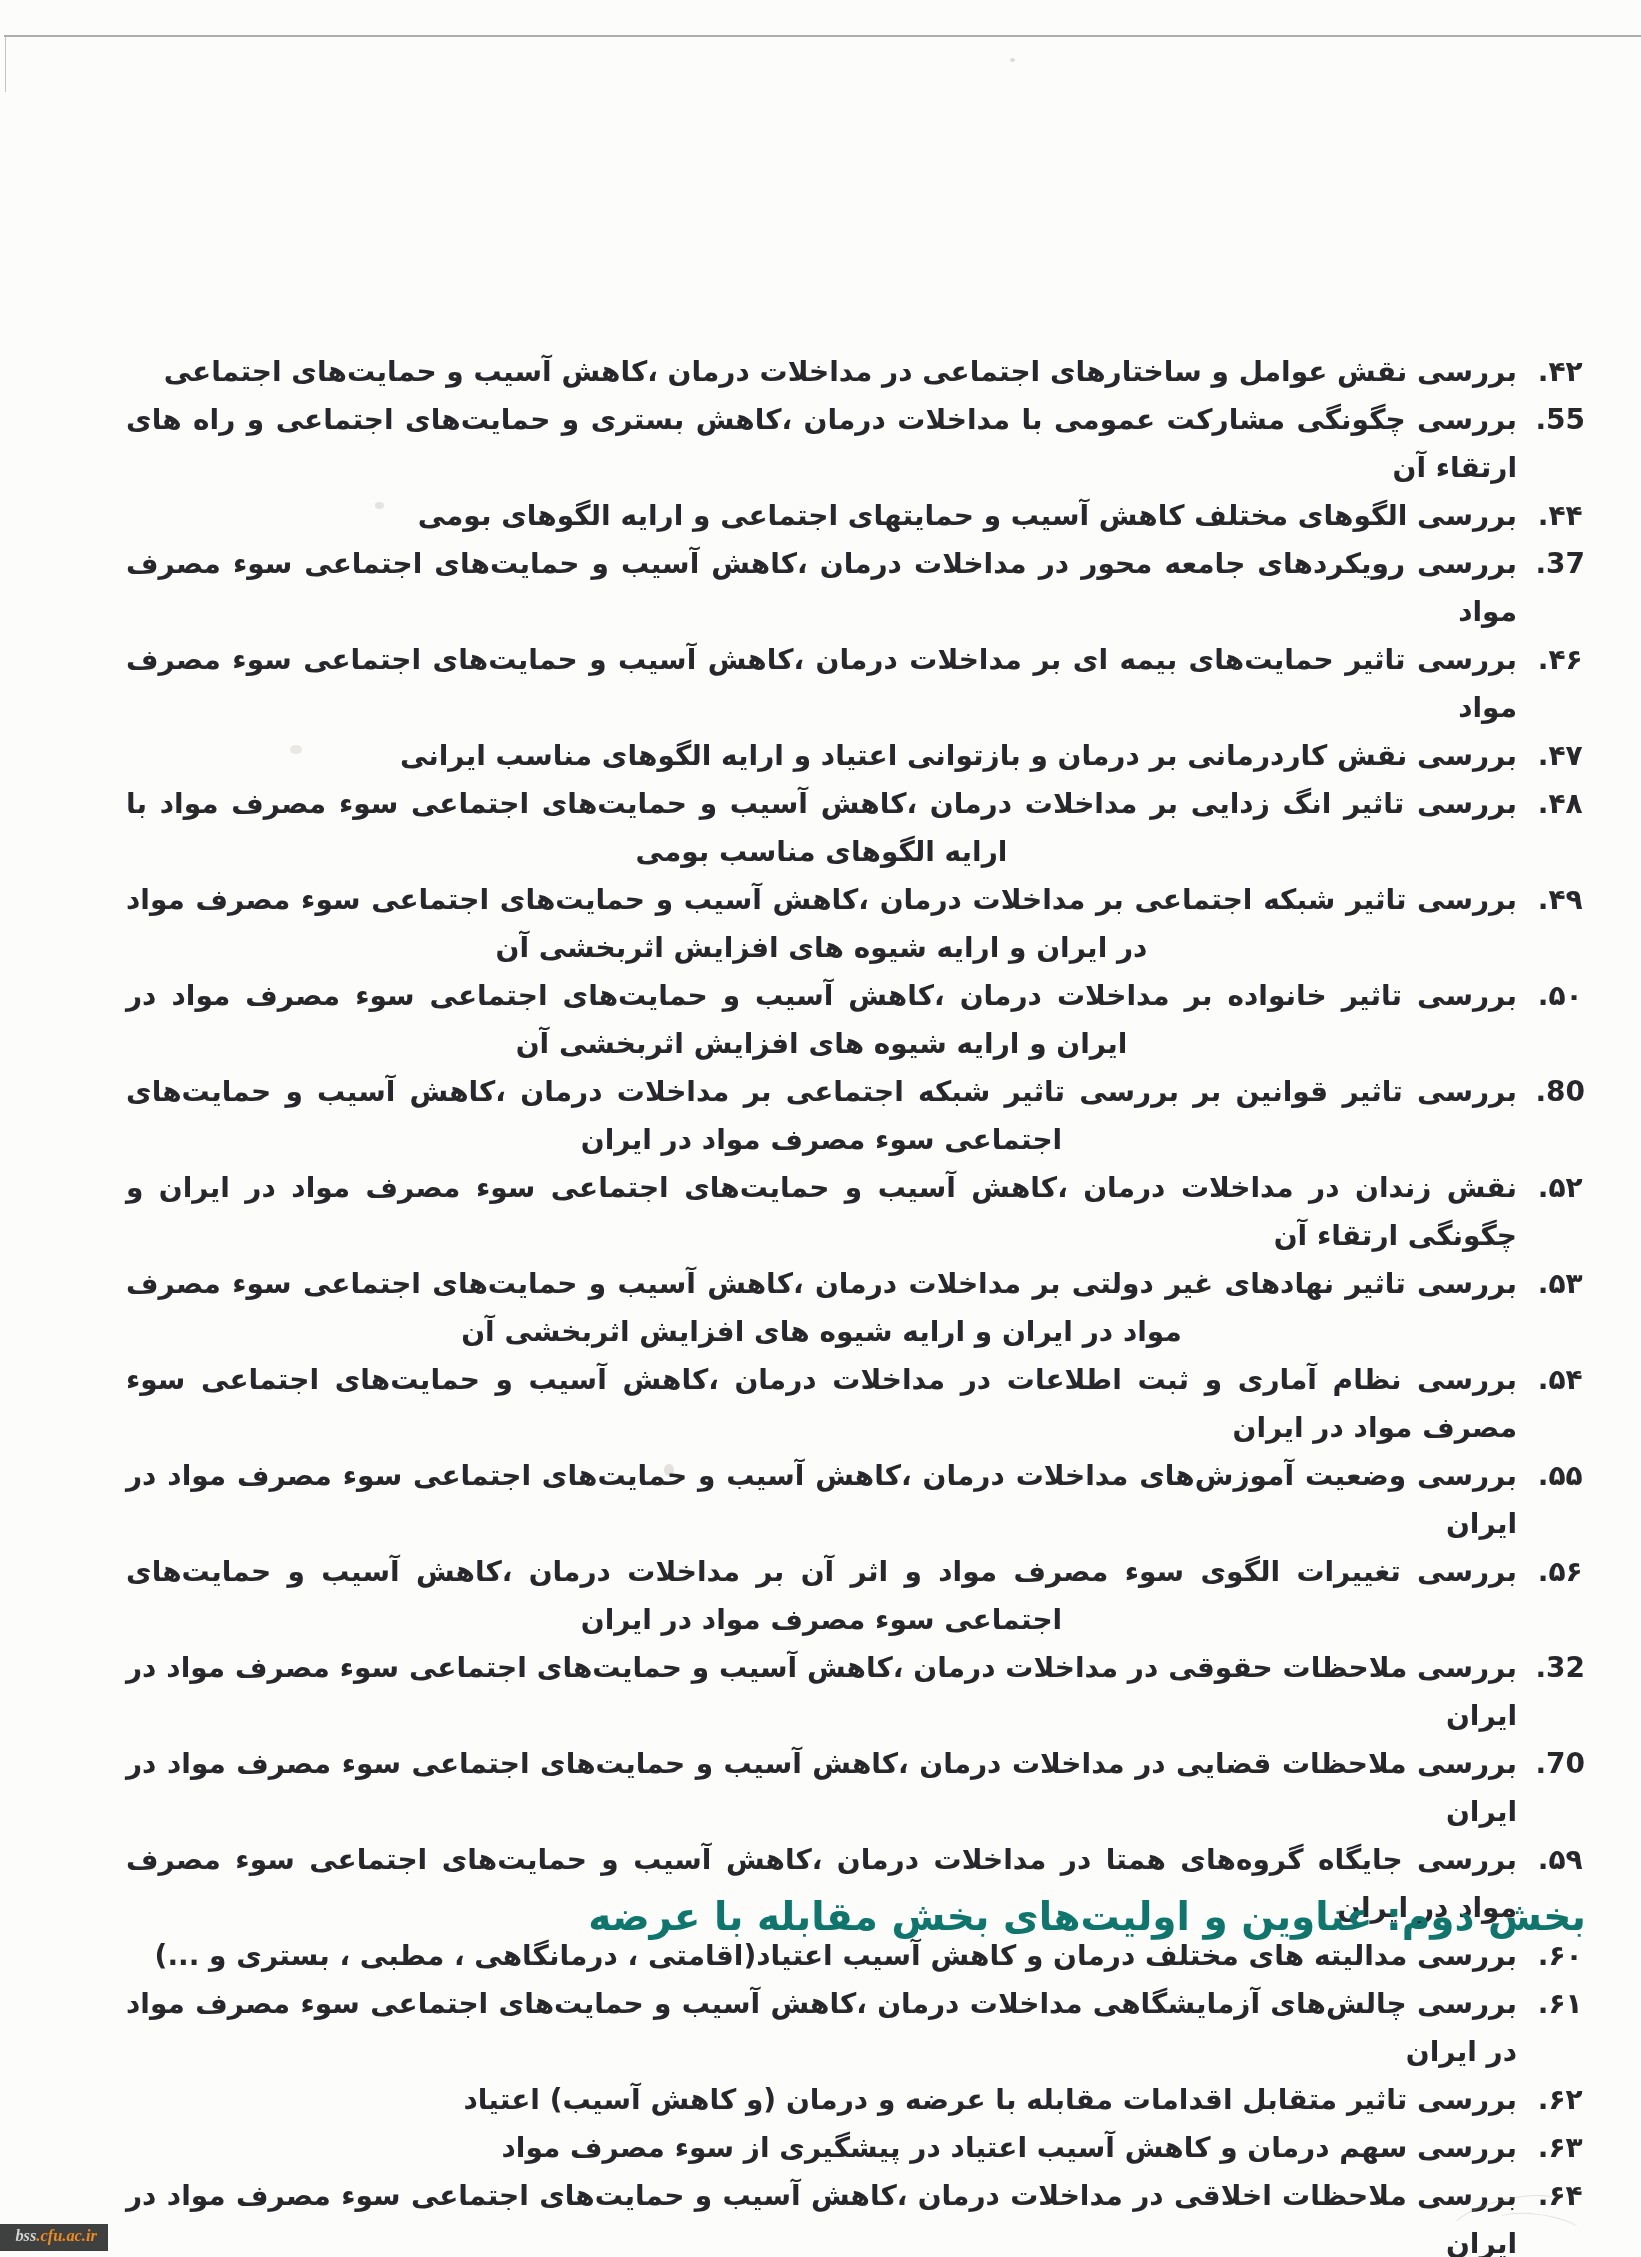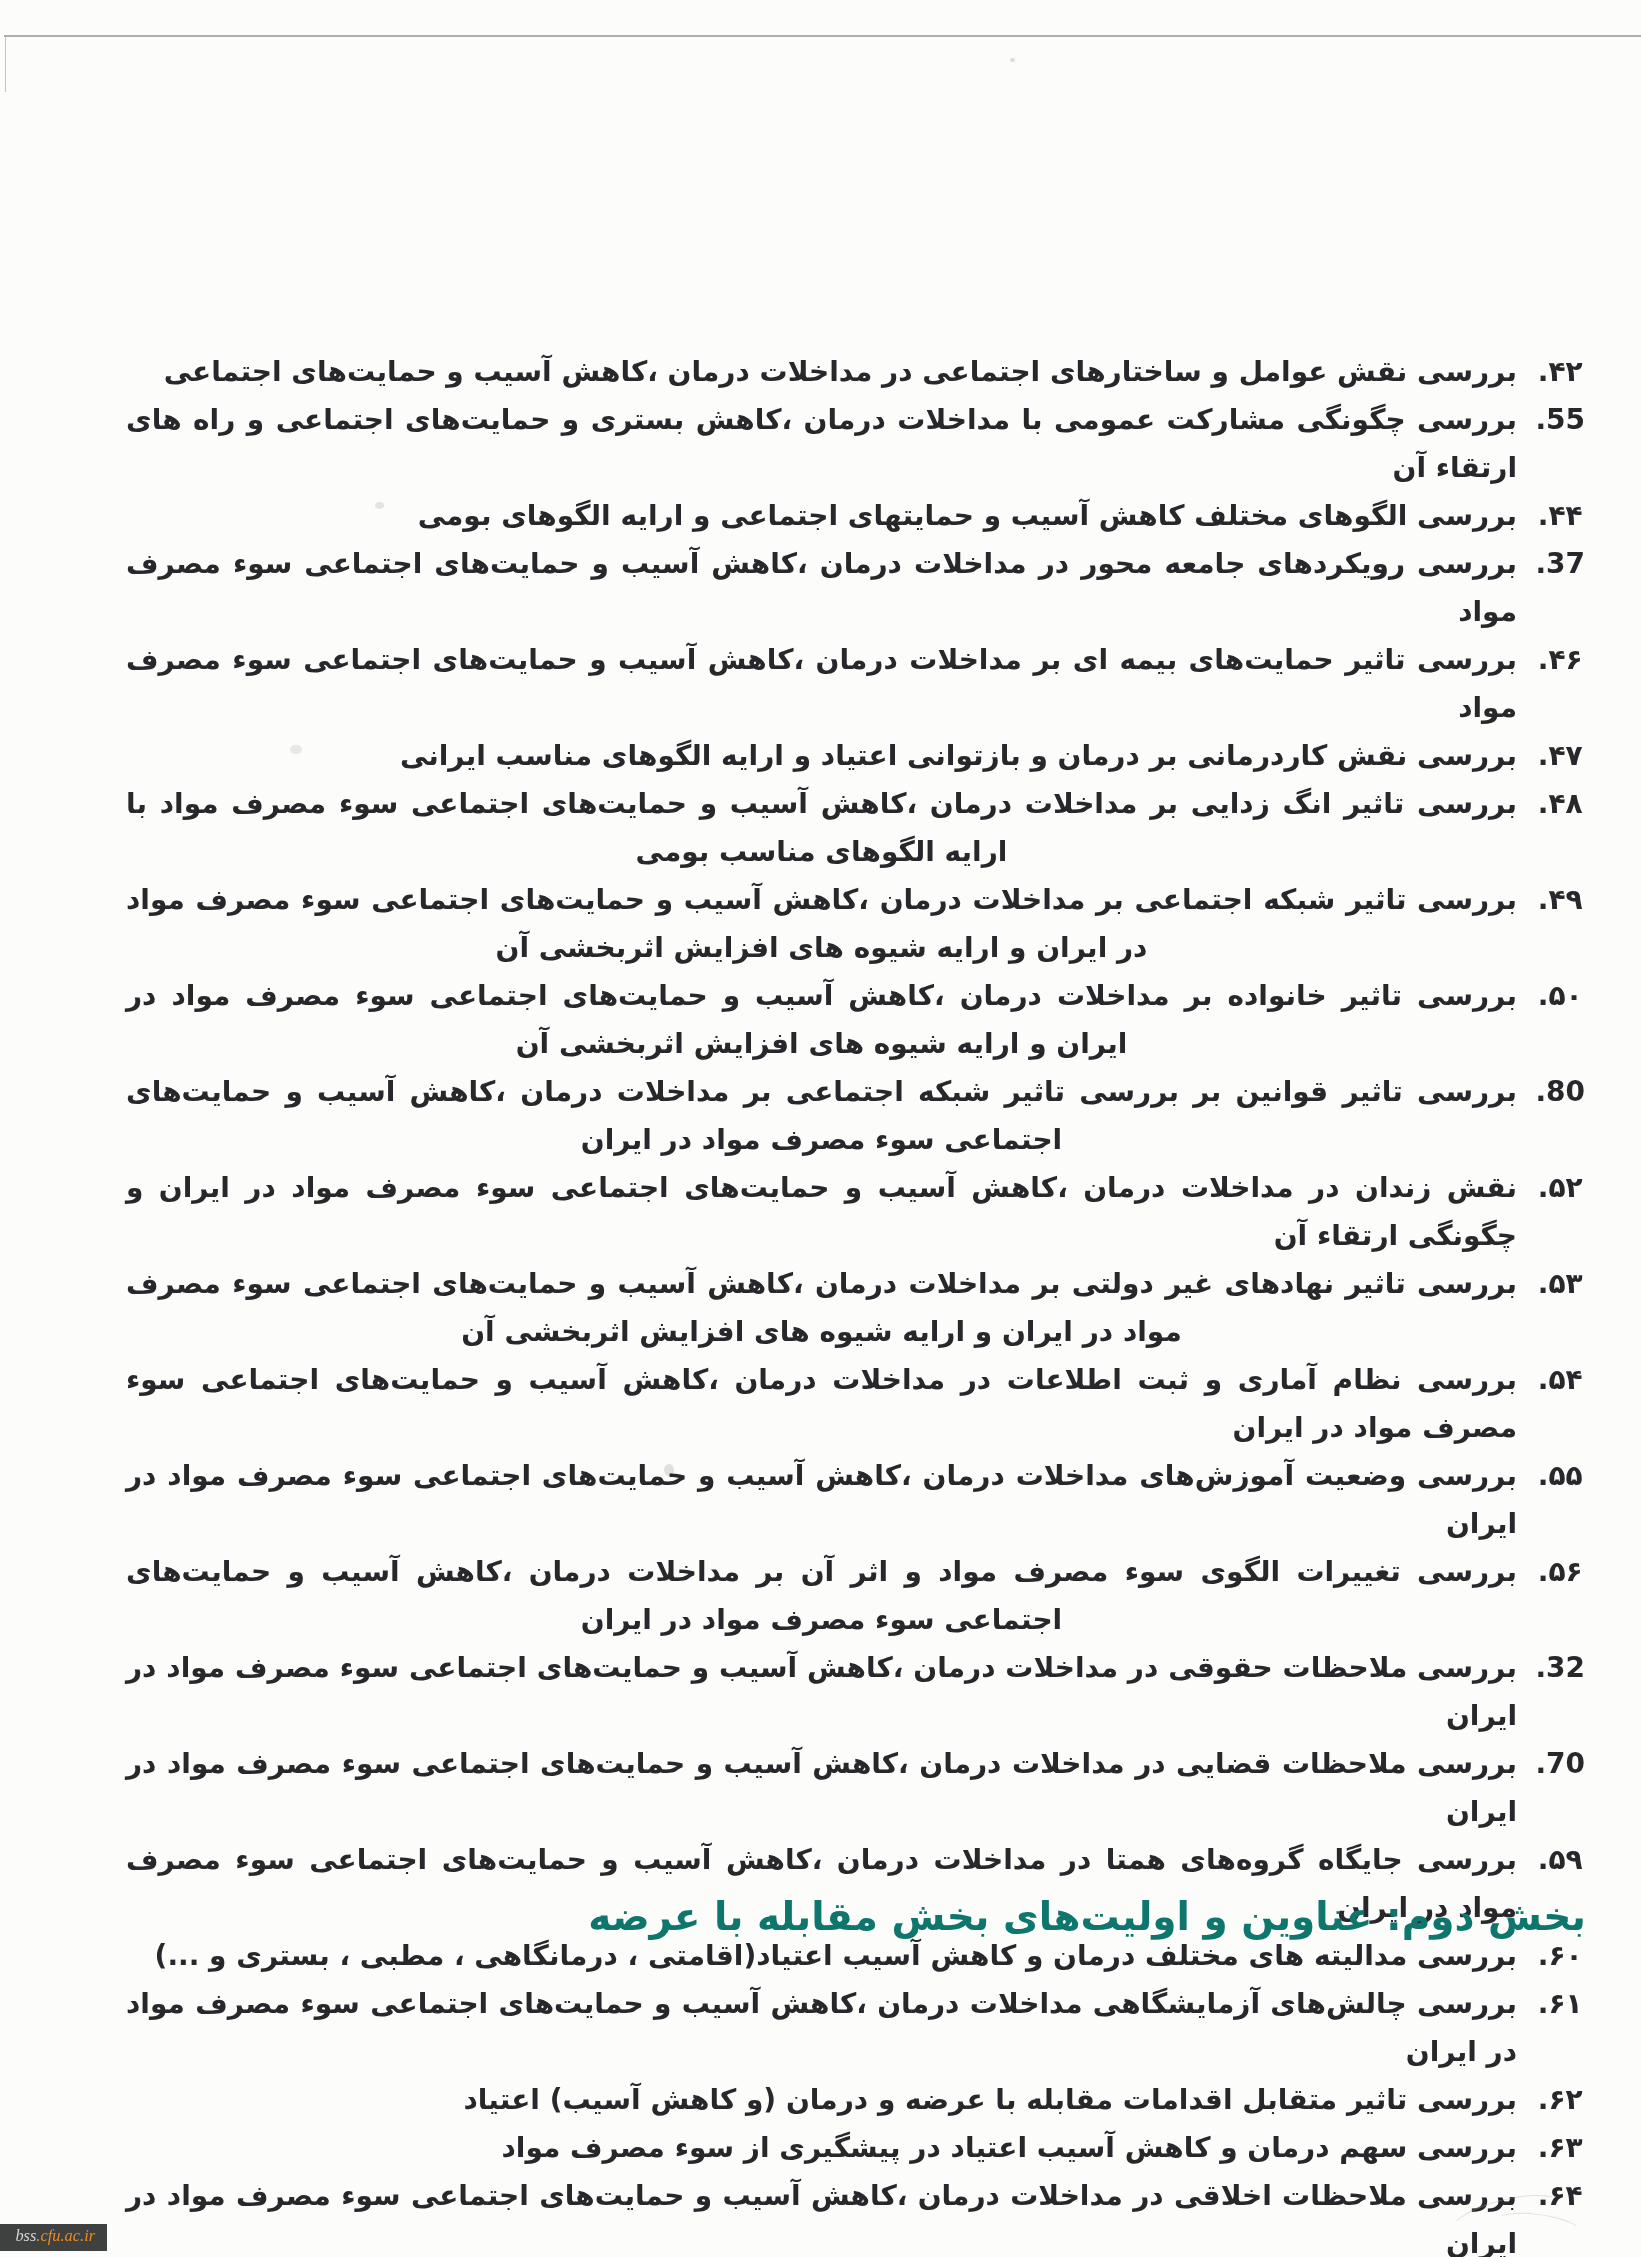--- a/index.html
+++ b/index.html
@@ -66,21 +66,21 @@
   }
 
   
   .watermark{
     position:absolute;
     left:0;bottom:5.8px;
     background:#3f4040;
     padding:2.9px 11.6px 4.8px 15.4px;
     font-family:"Liberation Serif","DejaVu Serif",serif;
     font-style:italic;
-    font-weight:normal;
+    font-weight:bold;
     font-size:16.4px;
     white-space:nowrap;
   }
   .wm-prefix{color:#d3d3d3;}
   .wm-suffix{color:#ee8a1e;}
 </style>
 </head>
 <body>
 
 <div class="page">

